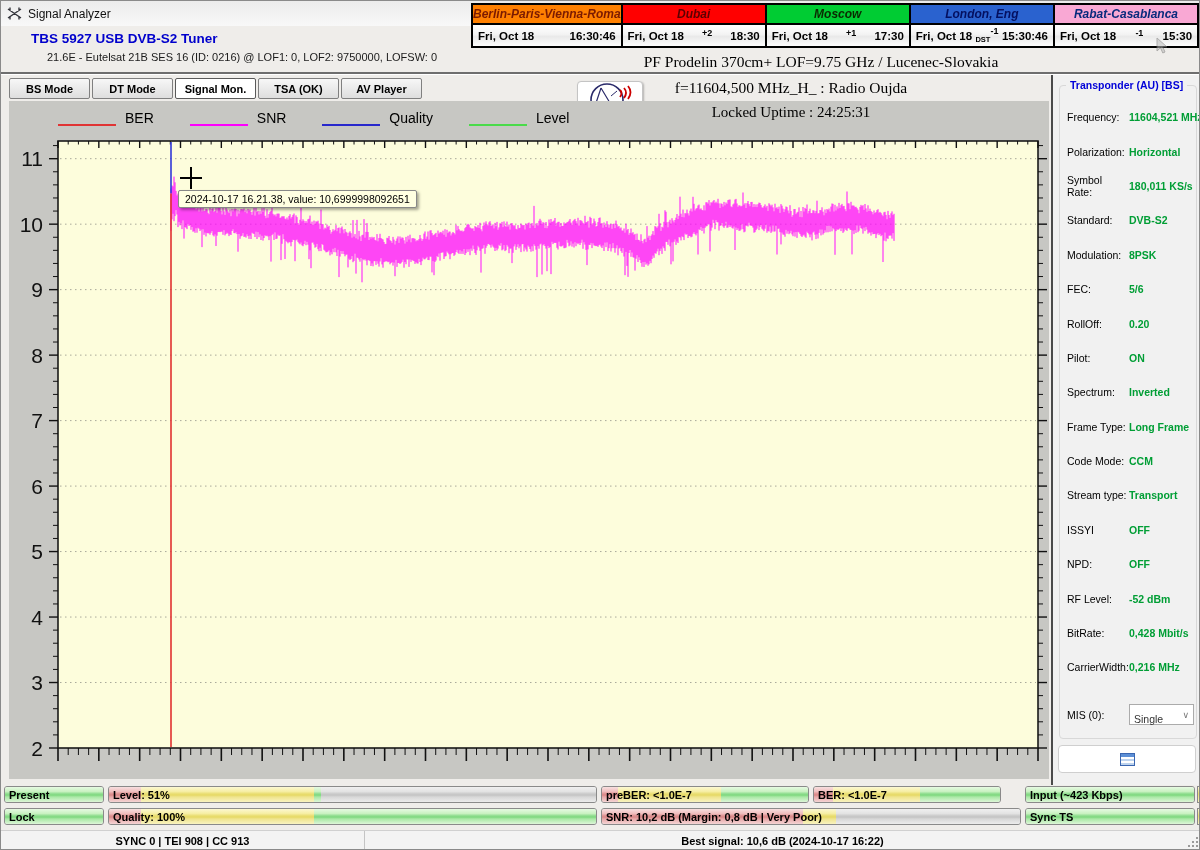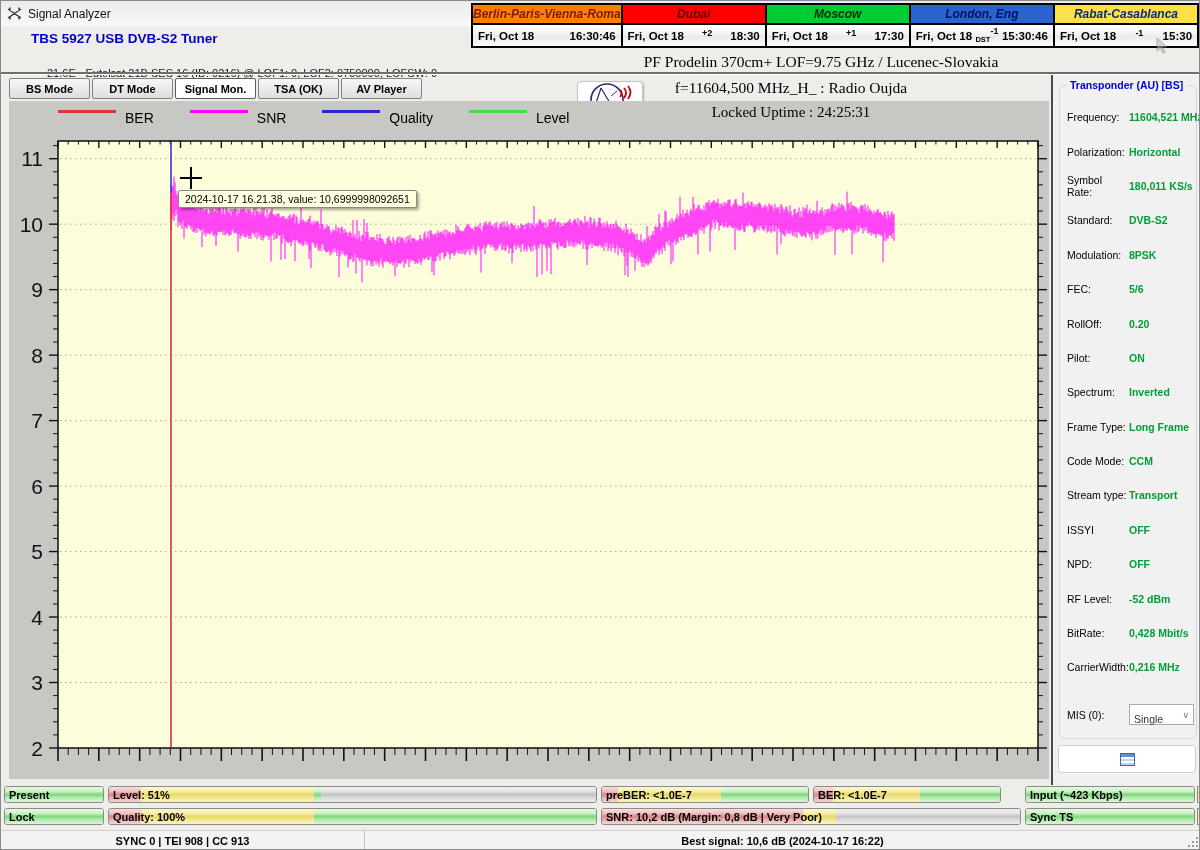--- a/index.html
+++ b/index.html
@@ -21,42 +21,42 @@
     white-space:nowrap;overflow:hidden;border-bottom:2px solid #000;}
   .clock-time{height:21px;background:linear-gradient(#FFFFFF,#F3F3F3 45%,#E9E9E9 55%,#FDFDFD);
     display:flex;align-items:center;font-size:11.5px;font-weight:bold;padding:0 5px;white-space:nowrap;}
   .clock-time .c-date{flex:0 0 auto;}
   .clock-time .c-mid{flex:1 1 auto;text-align:center;position:relative;}
   .clock-time .c-off{font-size:9px;vertical-align:super;font-weight:bold;}
   .clock-time .c-note{font-size:7.5px;vertical-align:sub;letter-spacing:0;}
   .clock-time .c-time{flex:0 0 auto;}
   
   .tuner-name{position:absolute;left:30px;top:30px;font-size:13.5px;font-weight:bold;color:#0000CC;}
-  .tuner-details{position:absolute;left:46px;top:66px;font-size:11px;color:#1a1a1a;}
+  .tuner-details{position:absolute;left:46px;top:50px;font-size:11px;color:#1a1a1a;}
   .antenna-line{position:absolute;left:600px;top:52px;width:440px;text-align:center;
     font-family:"Liberation Serif",serif;font-size:15.5px;white-space:nowrap;}
   .hdivider{position:absolute;left:0;top:71px;width:1200px;height:3px;
     border-top:2px solid #6E6E6E;border-bottom:1px solid #FFF;}
   
   .tabs{position:absolute;left:8px;top:77px;display:flex;}
   .tab{width:81px;height:21px;margin-right:2px;border:1px solid #808080;border-radius:2px;
     background:linear-gradient(#F7F7F7,#DEDEDE);font-size:11px;font-weight:bold;
     display:flex;align-items:center;justify-content:center;cursor:default;}
   .tab.active{background:#FFFFFF;border-color:#5a5a5a;}
   
   .logo{position:absolute;left:576px;top:80px;width:66px;height:53px;background:#FFF;
     border:1px solid #C4C4C4;border-radius:4px;display:flex;flex-direction:column;align-items:center;
     box-shadow:1px 1px 2px rgba(0,0,0,.25);}
   .logo-text{font-size:6.5px;font-weight:bold;color:#CC0000;font-family:"Liberation Serif",serif;letter-spacing:.3px;}
   .freq-line{position:absolute;left:640px;top:78px;width:300px;text-align:center;
     font-family:"Liberation Serif",serif;font-size:15.5px;white-space:nowrap;}
   
   .chart-panel{position:absolute;left:8px;top:100px;width:1040px;height:678px;background:#C7C7C3;}
   .legend{position:absolute;left:49px;top:7px;height:20px;display:flex;align-items:center;}
-  .legend-item{display:flex;align-items:flex-start;margin-right:36px;}
+  .legend-item{display:flex;align-items:flex-end;margin-right:36px;}
   .legend-dash{width:58px;height:2.5px;margin-right:9px;}
   .legend-label{font-size:14px;}
   .uptime-line{position:absolute;left:552px;top:3px;width:460px;text-align:center;
     font-family:"Liberation Serif",serif;font-size:15px;white-space:nowrap;}
   .crosshair{position:absolute;left:171px;top:66px;width:22px;height:22px;pointer-events:none;}
   .crosshair:before{content:"";position:absolute;left:0;top:10px;width:22px;height:1.6px;background:#000;}
   .crosshair:after{content:"";position:absolute;left:10px;top:0;width:1.6px;height:22px;background:#000;}
   .tooltip{position:absolute;left:169px;top:89px;height:18px;line-height:16px;padding:0 6px;
     background:#FFFFE1;border:1px solid #888;border-radius:2px;font-size:10.5px;white-space:nowrap;
     box-shadow:2px 2px 3px rgba(0,0,0,.35);}
@@ -139,21 +139,21 @@
       </div>
       <div class="clock">
         <div class="clock-head" style="background: rgb(42, 98, 207); color: rgb(4, 16, 96);">London, Eng</div>
         <div class="clock-time">
           <span class="c-date">Fri, Oct 18</span>
           <span class="c-mid"><span class="c-note">DST</span><span class="c-off">-1</span></span>
           <span class="c-time">15:30:46</span>
         </div>
       </div>
       <div class="clock">
-        <div class="clock-head" style="background: #fde047; color: rgb(7, 42, 124);">Rabat-Casablanca</div>
+        <div class="clock-head" style="background: #f9a8d4; color: rgb(7, 42, 124);">Rabat-Casablanca</div>
         <div class="clock-time">
           <span class="c-date">Fri, Oct 18</span>
           <span class="c-mid"><span class="c-off">-1</span></span>
           <span class="c-time">15:30</span>
         </div>
       </div>
     </div>
   <svg class="mouse-cursor" width="16" height="18" viewBox="0 0 16 18">
     <path d="M4 1 L4 14 L7.5 10.8 L9.8 16 L12 15 L9.8 10 L14 10 Z" fill="#BBB" stroke="#777" stroke-width="1"></path>
   </svg>

